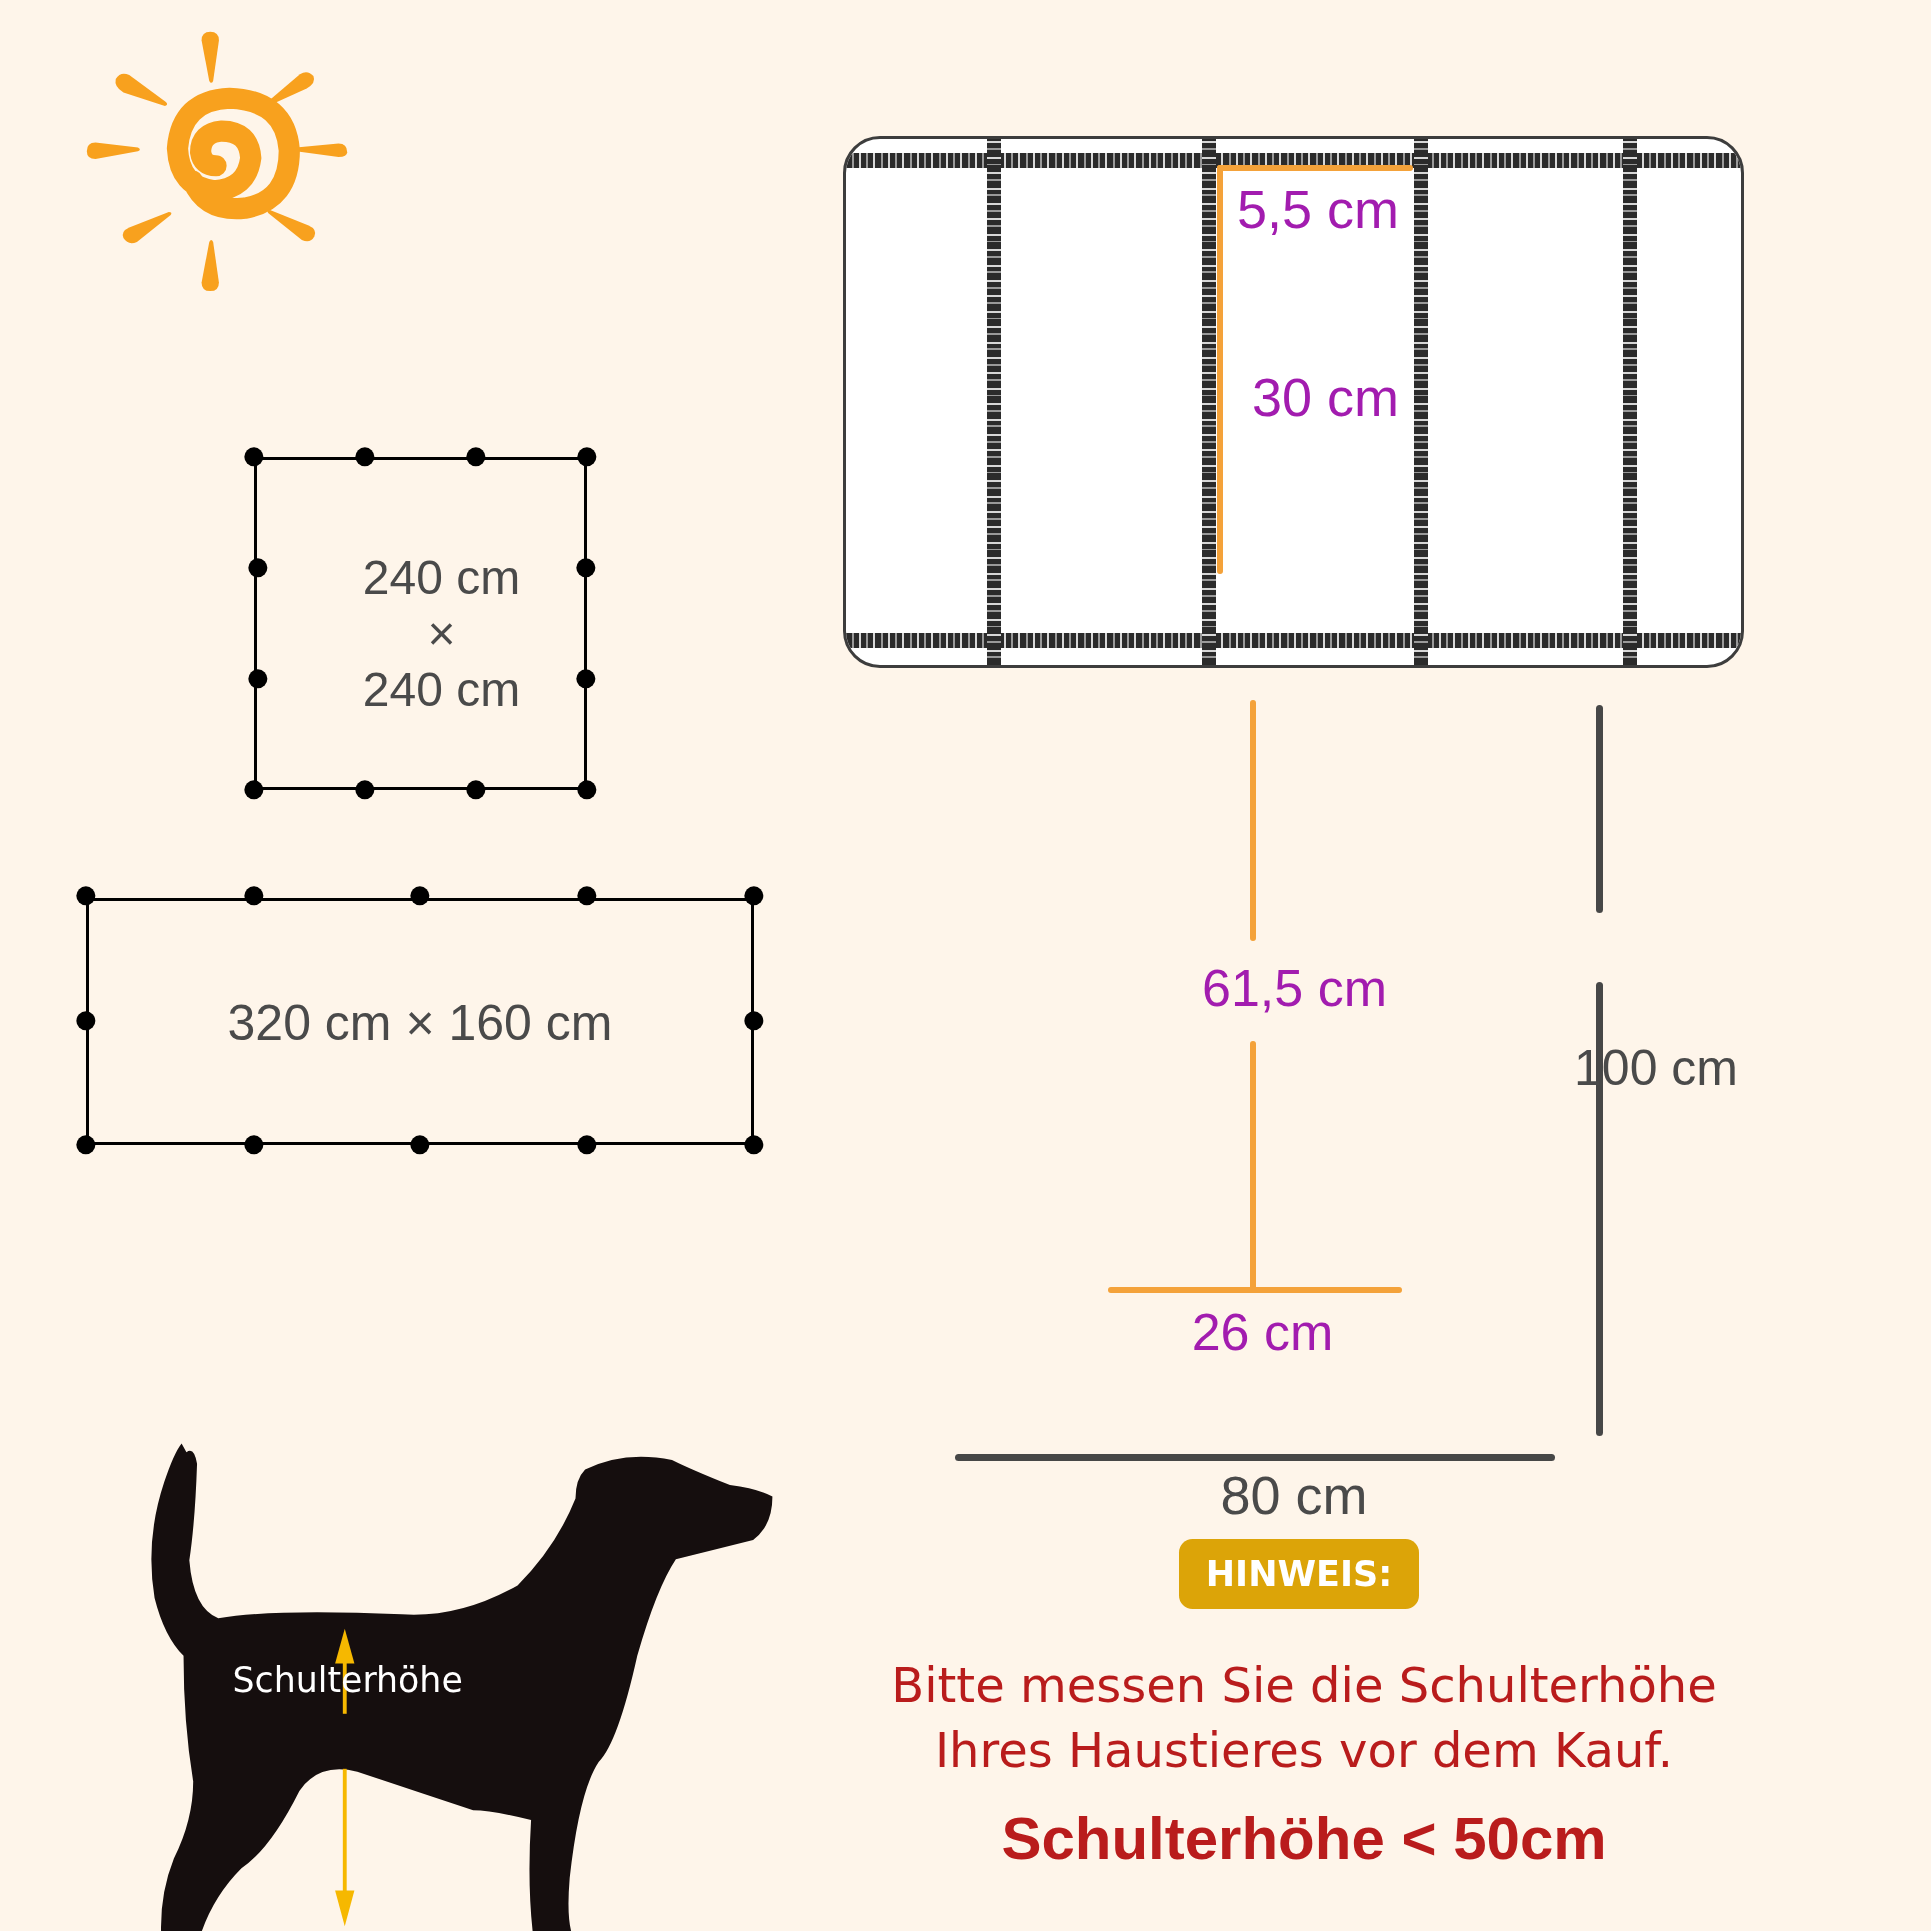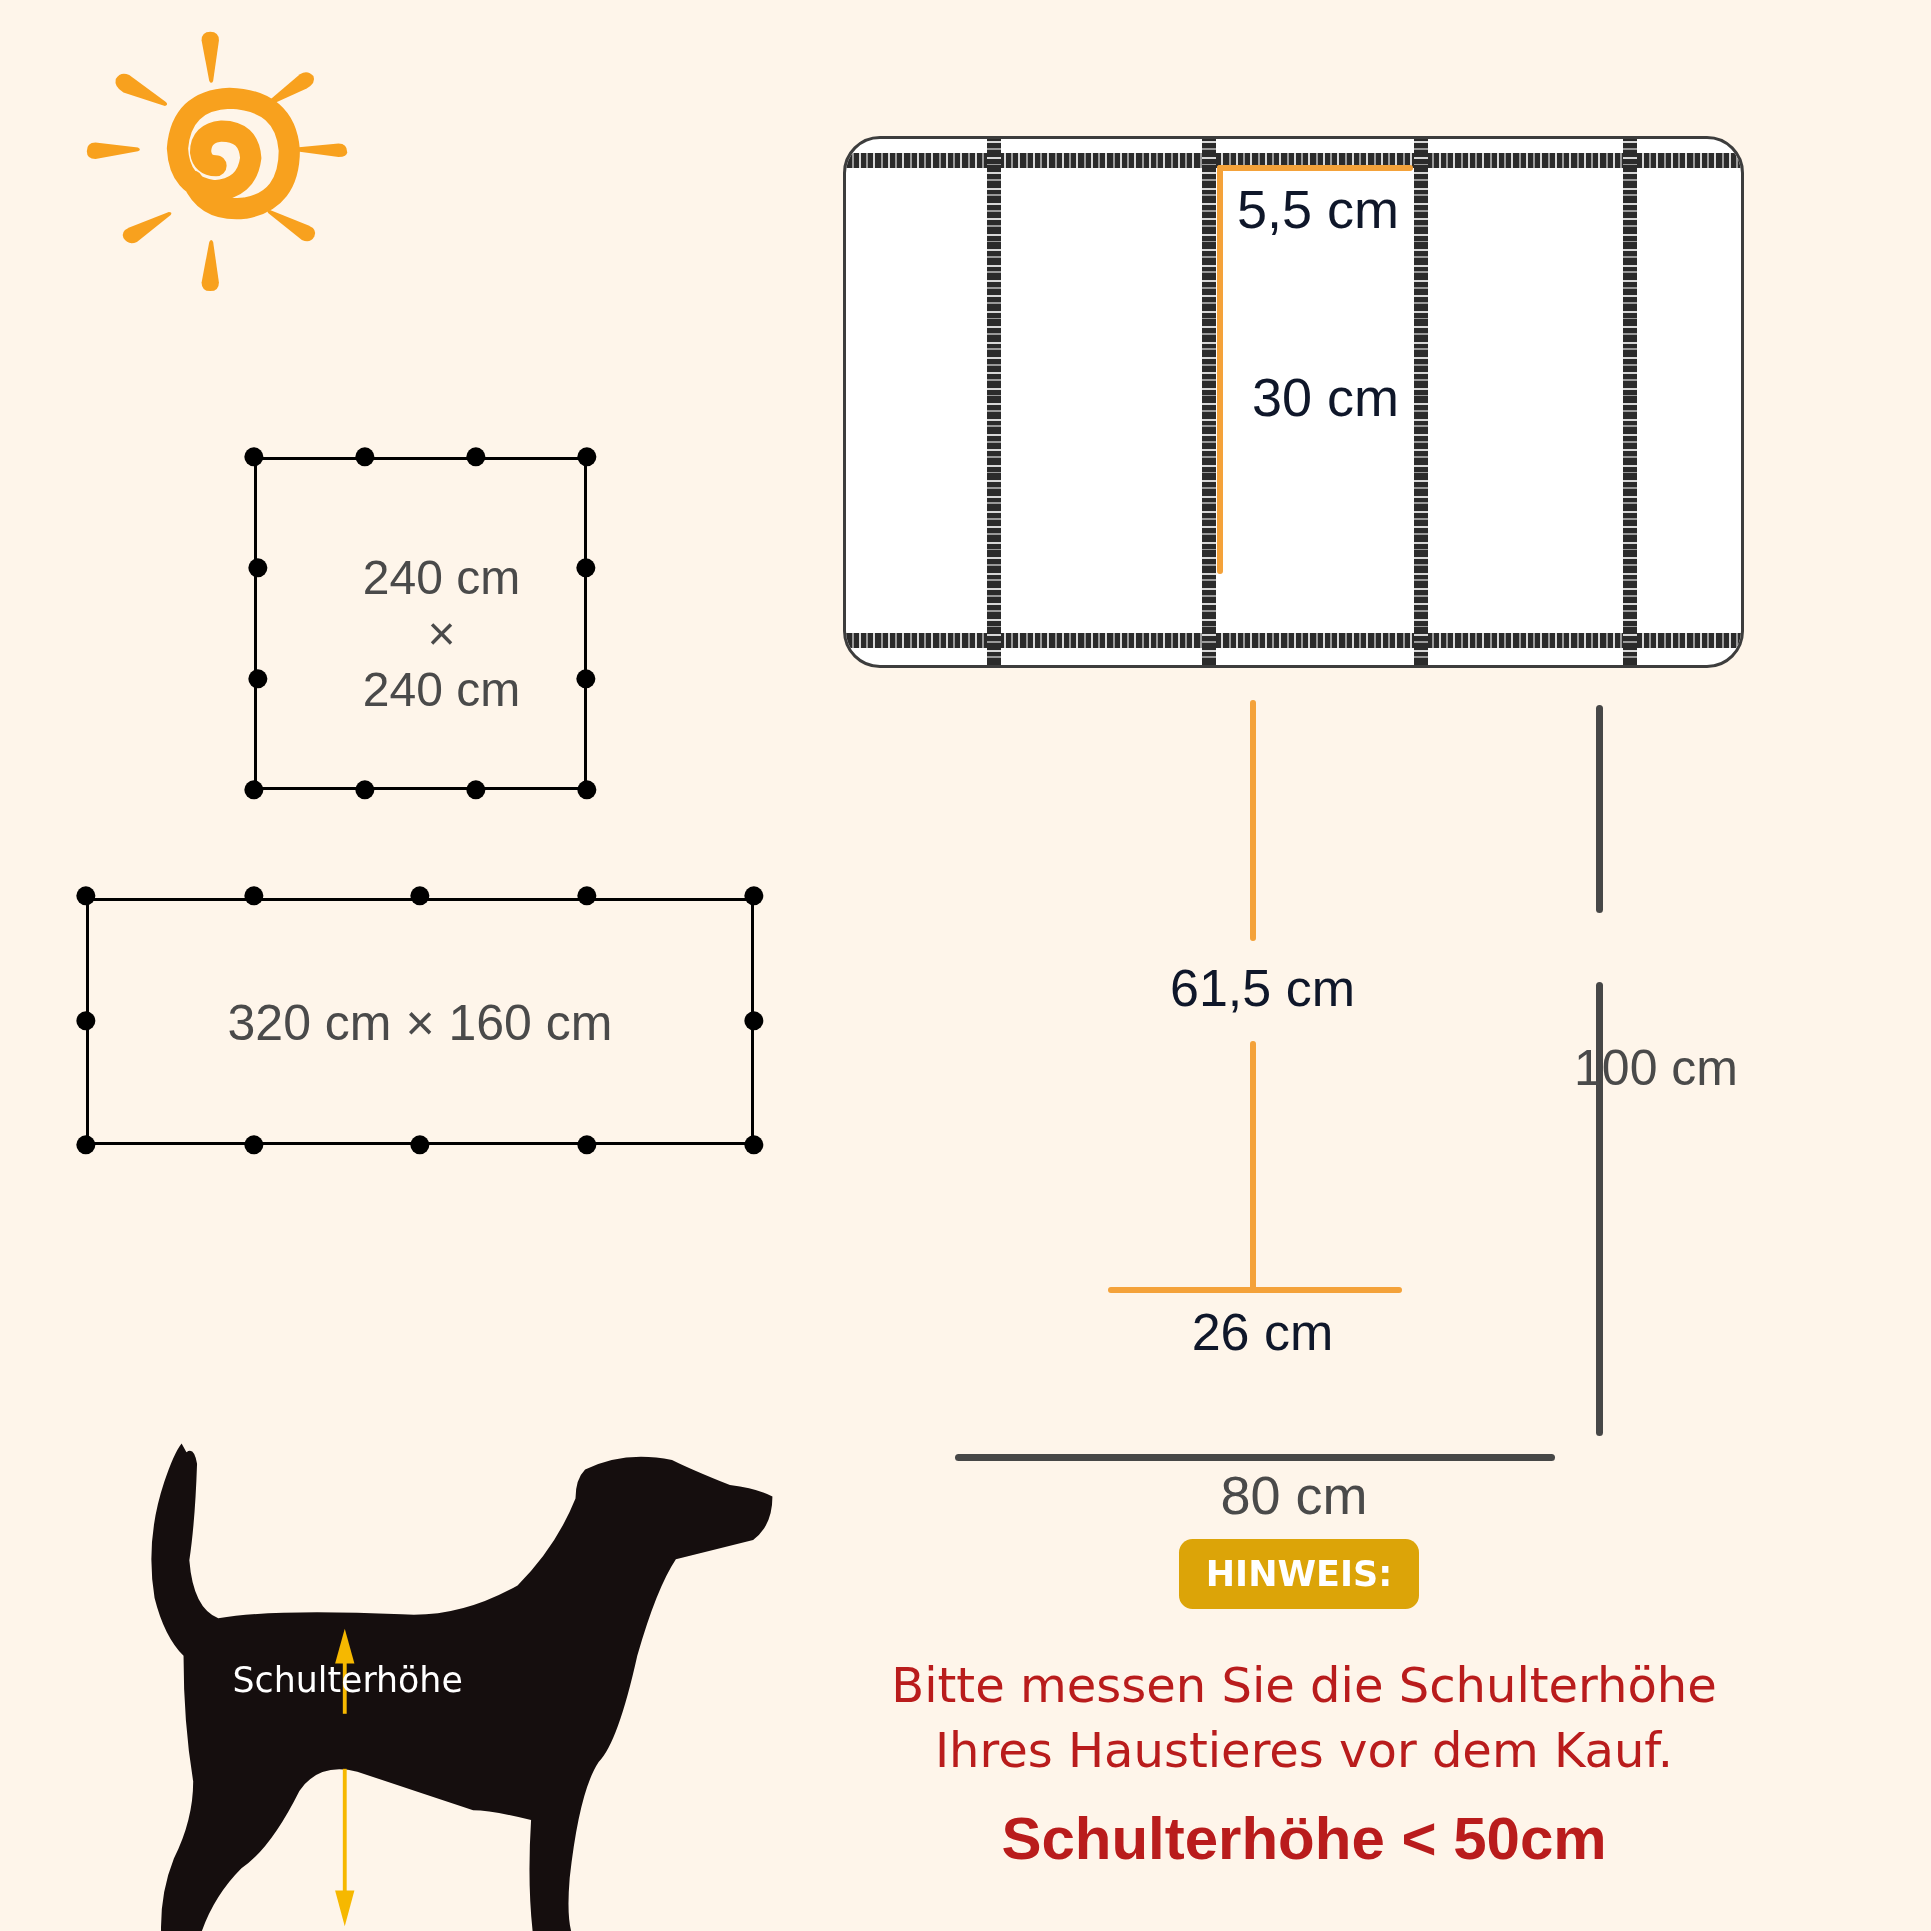--- a/index.html
+++ b/index.html
@@ -1,20 +1,20 @@
 <!DOCTYPE html>
 <html><head>
 <meta charset="utf-8">
 <style>
   html, body { margin:0; padding:0; }
   body { width:1931px; height:1931px; background:#FEF5EA; position:relative; overflow:hidden;
          font-family:"DejaVu Sans", sans-serif; }
   .abs { position:absolute; }
   .lbl { position:absolute; color:#4A4A4A; font-family:"Liberation Sans", sans-serif; white-space:nowrap; text-align:center; }
-  .org { color:#0f172a; }
+  .org { color:#a21caf; }
   .sq-text { font-size:48px; line-height:56px; }
   .line-o { position:absolute; background:#F4A23A; border-radius:2.9px; }
   .line-g { position:absolute; background:#474747; border-radius:3.9px; }
   .dot { position:absolute; width:19.3px; height:19.3px; border-radius:50%; background:#000; transform:translate(-50%,-50%); }
   .panel { position:absolute; left:843px; top:136px; width:901px; height:532px; border:3.9px solid #3d3d3d; border-radius:37px; background:#fff; box-sizing:border-box; overflow:hidden; }
   .rail-h { position:absolute; left:0; right:0; height:15.4px;
             background:repeating-linear-gradient(90deg,#2b2b2b 0 5.8px,#9a9a9a 5.8px 7.7px,#2b2b2b 7.7px 12.6px,#d7d7d7 12.6px 14.5px); }
   .rail-v { position:absolute; top:0; bottom:0; width:13.5px;
             background:repeating-linear-gradient(0deg,#2b2b2b 0 6.8px,#9a9a9a 6.8px 8.7px,#2b2b2b 8.7px 13.5px,#d7d7d7 13.5px 15.4px); }
   .badge { position:absolute; left:1179px; top:1539px; width:240px; height:70px; background:#DCA408; border-radius:13.5px;
@@ -86,21 +86,21 @@
   <div class="line-o" style="left:371px;top:26px;width:196px;height:5.8px;"></div>
   <div class="line-o" style="left:371px;top:26px;width:5.8px;height:409px;"></div>
   <div class="lbl org" style="left:391px;top:39px;font-size:54px;">5,5 cm</div>
   <div class="lbl org" style="left:406px;top:227px;font-size:54px;">30 cm</div>
 </div>
 
 <div>
   <div class="line-o" style="left:1250px;top:700px;width:5.8px;height:241px;"></div>
   <div class="line-o" style="left:1250px;top:1041px;width:5.8px;height:251px;"></div>
   <div class="line-o" style="left:1108px;top:1287px;width:294px;height:5.8px;"></div>
-  <div class="lbl org" style="left:1108px;top:958px;width:309px;font-size:52px;">61,5 cm</div>
+  <div class="lbl org" style="left:1140px;top:958px;width:309px;font-size:52px;">61,5 cm</div>
   <div class="lbl org" style="left:1108px;top:1302px;width:309px;font-size:52px;">26 cm</div>
 </div>
 
 <div>
   <div class="line-g" style="left:1596px;top:705px;width:6.8px;height:208px;"></div>
   <div class="line-g" style="left:1596px;top:982px;width:6.8px;height:454px;"></div>
   <div class="lbl" style="left:1545px;top:1039px;width:222px;font-size:50px;">100 cm</div>
 </div>
 
 <div>

